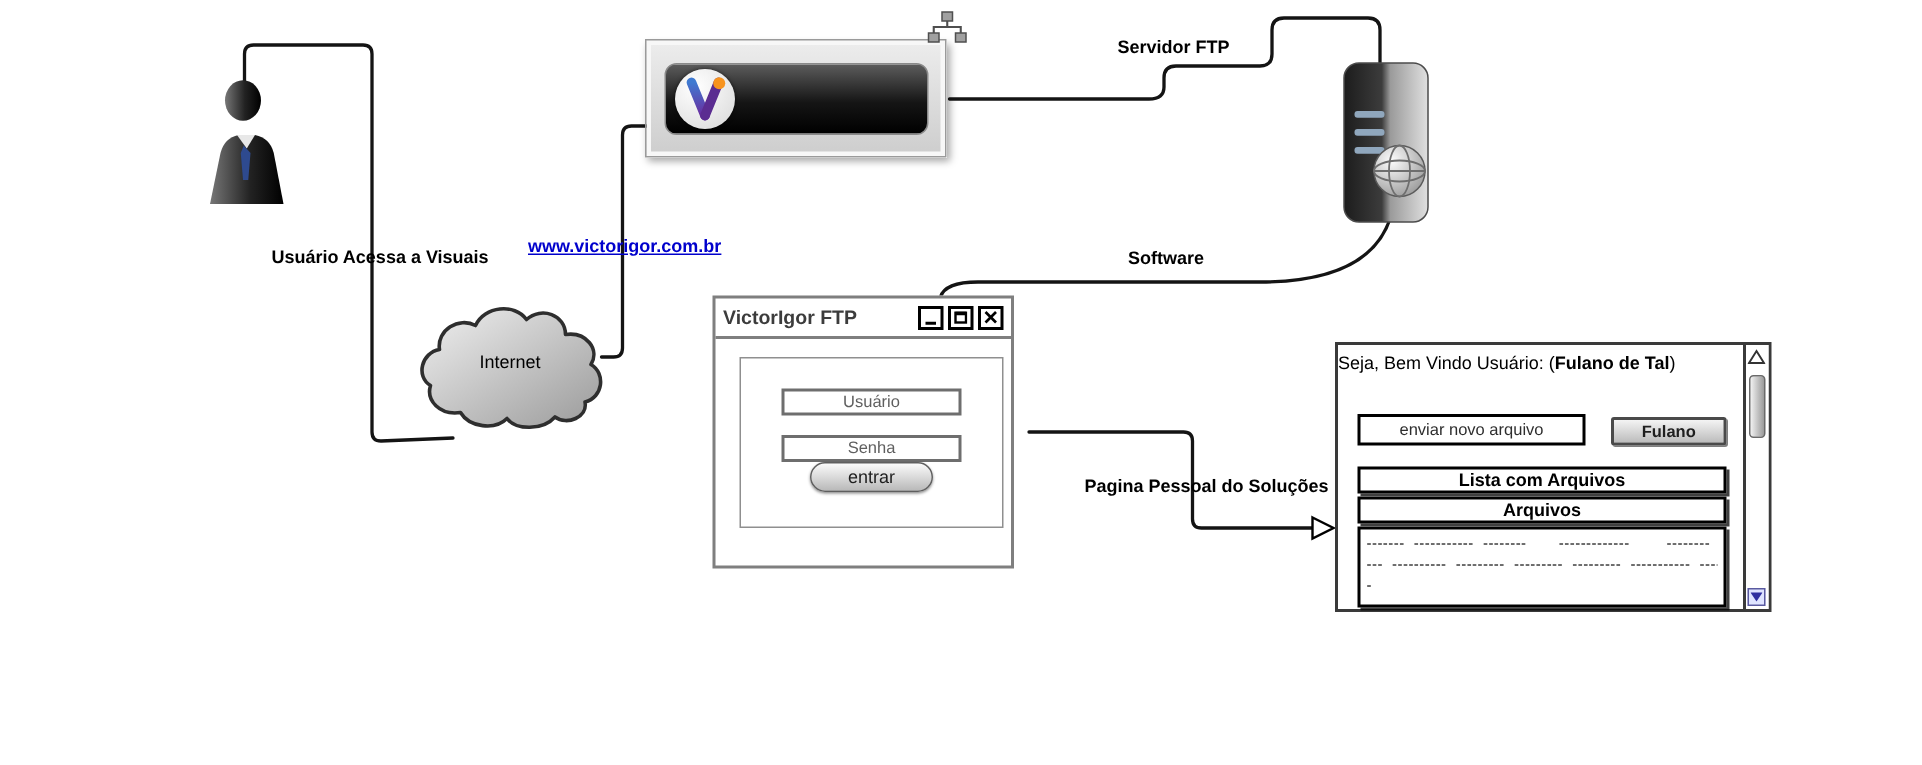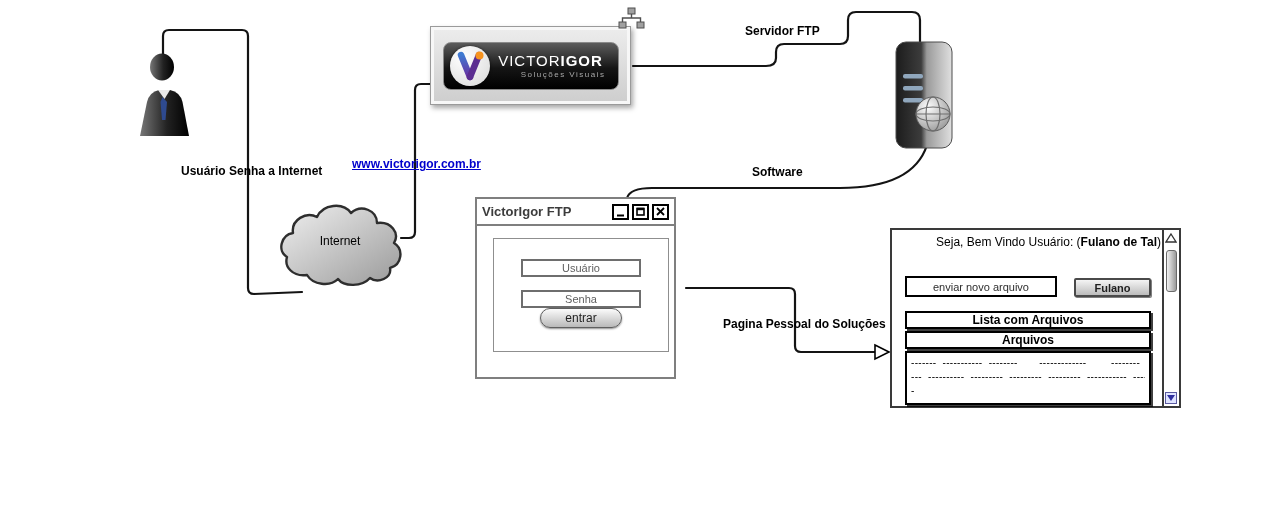--- a/index.html
+++ b/index.html
@@ -49,21 +49,21 @@
   .field::placeholder{color:#5f5f5f;opacity:1}
   .field.f1{margin-top:20px}
   .field.f2{margin-top:13px}
   .btn-entrar{display:block;margin:0 auto 0;width:82px;height:20px;border:1px solid #5f5f5f;
     border-radius:10px;background:linear-gradient(180deg,#fbfbfb,#b9b9b9);font-size:12px;color:#1f1f1f;
     font-family:"Liberation Sans",sans-serif;box-shadow:0 1px 2px rgba(0,0,0,.45);cursor:pointer}
 
   
   .panel{position:absolute;left:890px;top:228px;width:291px;height:180px;border:2px solid #3a3a3a;
     background:#fff;box-sizing:border-box}
-  .welcome{position:absolute;left:0;top:5px;right:18px;text-align:right;font-size:12px;white-space:nowrap}
+  .welcome{position:absolute;left:0;top:5px;right:18px;text-align:left;font-size:12px;white-space:nowrap}
   .welcome .name{font-weight:bold}
   .upload-input{position:absolute;left:13px;top:46px;width:152px;height:21px;border:2px solid #000;
     box-sizing:border-box;font-size:11px;color:#2e2e2e;text-align:center;outline:none;padding:0;
     font-family:"Liberation Sans",sans-serif;background:#fff}
   .upload-input::placeholder{color:#2e2e2e;opacity:1}
   .btn-enviar{position:absolute;left:182px;top:48px;width:77px;height:19px;border:2px solid #4a4a4a;
     border-radius:2px;background:linear-gradient(180deg,#f4f4f4,#bcbcbc);font-size:11px;font-weight:bold;
     color:#1f1f1f;font-family:"Liberation Sans",sans-serif;box-shadow:1px 1px 0 rgba(0,0,0,.5);
     cursor:pointer;box-sizing:border-box}
   .bar{position:absolute;left:13px;width:246px;height:18px;border:2px solid #000;box-sizing:border-box;
@@ -108,21 +108,21 @@
             <stop offset="0.55" stop-color="#222"></stop>
             <stop offset="1" stop-color="#000"></stop>
         </linearGradient>
       </defs>
       <ellipse cx="25" cy="15" rx="12" ry="13.5" fill="url(#gp)"></ellipse>
       <path d="M3 84 L10 50 Q12.5 40 22 38 L33 38 Q43 40 45.5 50 L52 84 Z" fill="url(#gp)"></path>
       <path d="M21 38 L27.5 47 L33 38 Z" fill="#e8e8e8"></path>
       <path d="M25.5 45 L30 50 L28.5 68 L25 68 L23.5 50 Z" fill="#2e4a8f"></path>
     </svg>
   </div>
-  <div class="lbl" style="left:181px;top:164px">Usuário Senha a Internet</div>
+  <div class="lbl" style="left:181px;top:164px">Usuário Acessa a Visuais</div>
 
   <div class="cloud-wrap">
     <svg width="128" height="92" viewBox="0 0 128 92">
       <defs>
         <linearGradient id="gc" x1="0" y1="0" x2="1" y2="1">
           <stop offset="0" stop-color="#f0f0f0"></stop>
             <stop offset="1" stop-color="#9a9a9a"></stop>
         </linearGradient>
       </defs>
       <path d="M31 79 C 17 81 8 71 11 61 C 1 55 5 39 17 37 C 15 24 30 15 41 21 C 47 8 67 6 75 17 C 85 8 101 14 101 27 C 115 25 124 37 118 47 C 128 53 126 69 114 72 C 116 82 102 88 94 82 C 86 91 68 91 62 83 C 54 91 37 89 31 79 Z" fill="url(#gc)" stroke="#2e2e2e" stroke-width="2.4" stroke-linejoin="round"></path>
@@ -137,24 +137,20 @@
           <defs>
             <linearGradient id="gv" x1="0" y1="0" x2="0" y2="1">
               <stop offset="0" stop-color="#3f7ad1"></stop>
                 <stop offset="1" stop-color="#6a2ea0"></stop>
             </linearGradient>
           </defs>
           <path d="M8 6 L17 28" stroke="url(#gv)" stroke-width="6.5" stroke-linecap="round" fill="none"></path>
           <path d="M26 6 L17 28" stroke="#5b2d91" stroke-width="6.5" stroke-linecap="round" fill="none"></path>
           <circle cx="26.5" cy="6.5" r="4" fill="#f7931e"></circle>
         </svg>
-      </div>
-      <div class="logo-textwrap">
-        <div class="logo-name"><span>VICTOR</span><span class="b2">IGOR</span></div>
-        <div class="logo-tagline">Soluções Visuais</div>
       </div>
     </div>
   </div>
 
   <div class="icon-abs" style="left:617px;top:7px">
     <svg width="28" height="24" viewBox="0 0 28 24">
       <path d="M14.5 7 L14.5 11 M5.5 15 L5.5 11 L23.5 11 L23.5 15" fill="none" stroke="#4f4f4f" stroke-width="1.4"></path>
       <rect x="11" y="1" width="7" height="6" fill="#a0a0a0" stroke="#4f4f4f"></rect>
       <rect x="2" y="15" width="7" height="6" fill="#a0a0a0" stroke="#4f4f4f"></rect>
       <rect x="20" y="15" width="7" height="6" fill="#a0a0a0" stroke="#4f4f4f"></rect>

